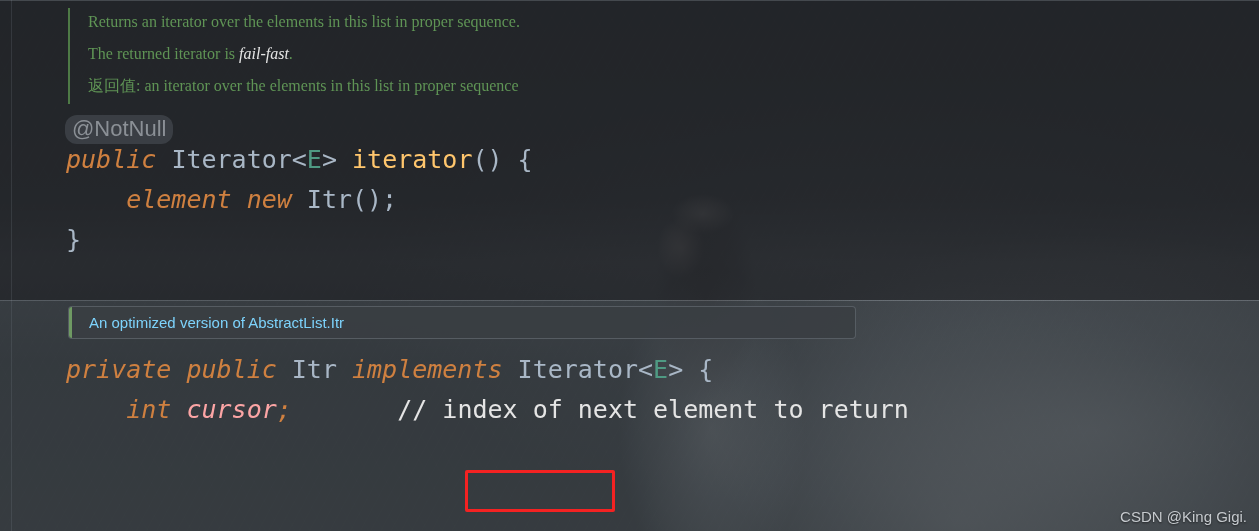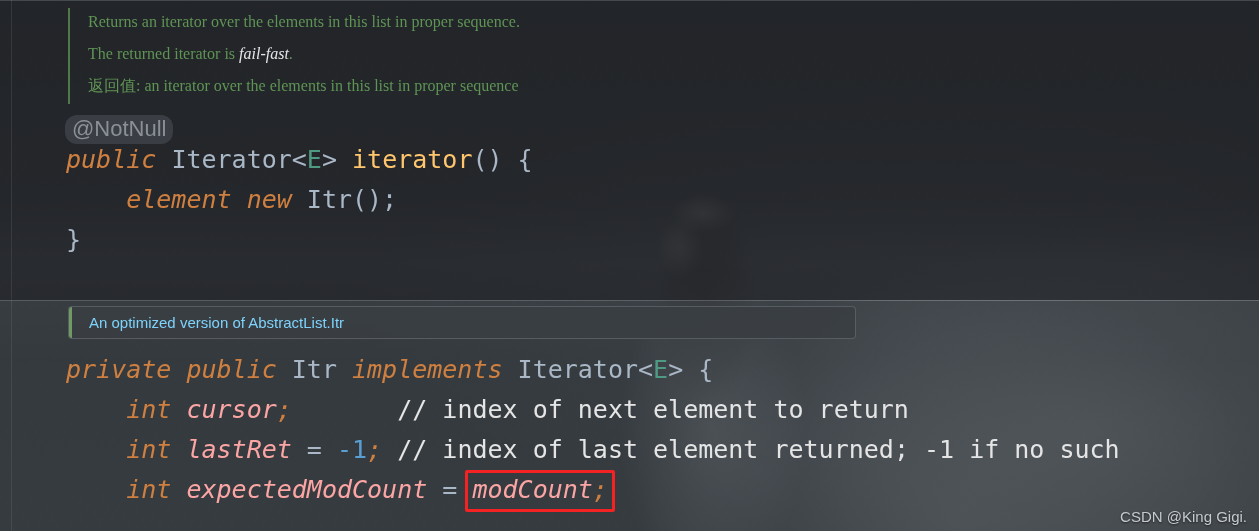--- a/index.html
+++ b/index.html
@@ -245,21 +245,19 @@
 
   <div class="doc-popup">
     <div class="doc-popup-bar"></div>
     <div class="doc-popup-text">An optimized version of AbstractList.Itr</div>
   </div>
 
   <div class="code" style="left:66px; top:350px;"><span class="kw">private</span><span> </span><span class="kw">public</span><span> </span><span class="type">Itr</span><span> </span><span class="kw">implements</span><span> </span><span class="type">Iterator</span><span class="pun">&lt;</span><span class="gen">E</span><span class="pun">&gt; {</span></div>
 
   <div class="code" style="left:66px; top:390px;"><span>    </span><span class="kw">int</span><span> </span><span class="fld">cursor</span><span class="kw">;</span><span>       </span><span class="cmt">// index of next element to return</span></div>
 
-  <div class="code" style="left:66px; top:430px;"><span>    </span><span class="kw">int</span><span> </span><span class="fld">lastRet</span><span class="pun"> = </span><span class="num">-</span><span class="num">1</span><span class="kw">; </span><span class="cmt">// index of last element returned; -1 if no such</span></div>
-
-  <div class="code" style="left:66px; top:470px;"><span>    </span><span class="kw">int</span><span> </span><span class="fld">expectedModCount</span><span class="pun"> = </span><span class="fld">modCount</span><span class="kw">;</span></div>
+
 
   <div class="red-box"></div>
 
   <div class="watermark">CSDN @King Gigi.</div>
 
 </div>
 
 </body></html>

